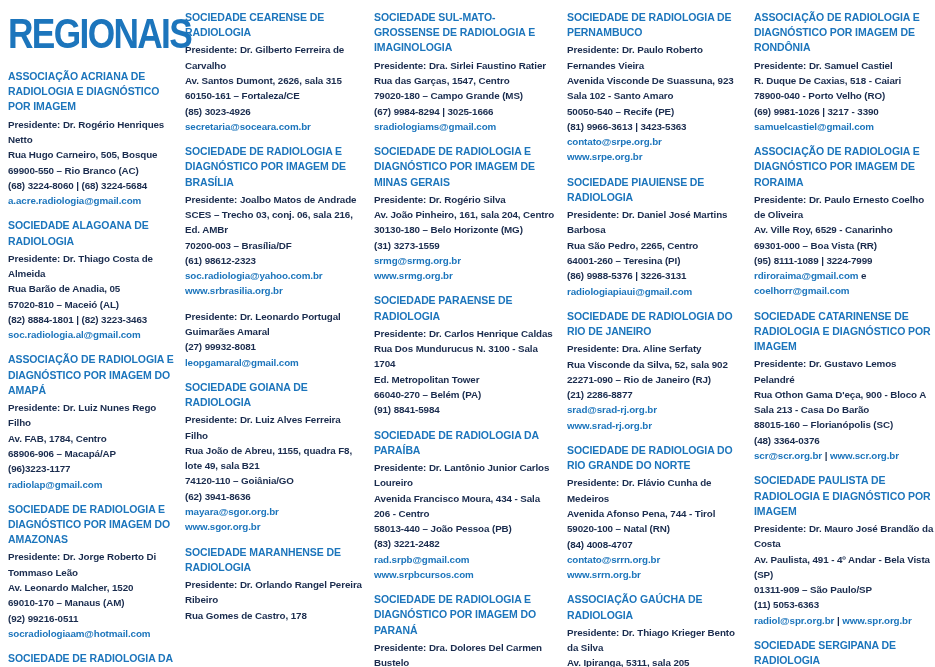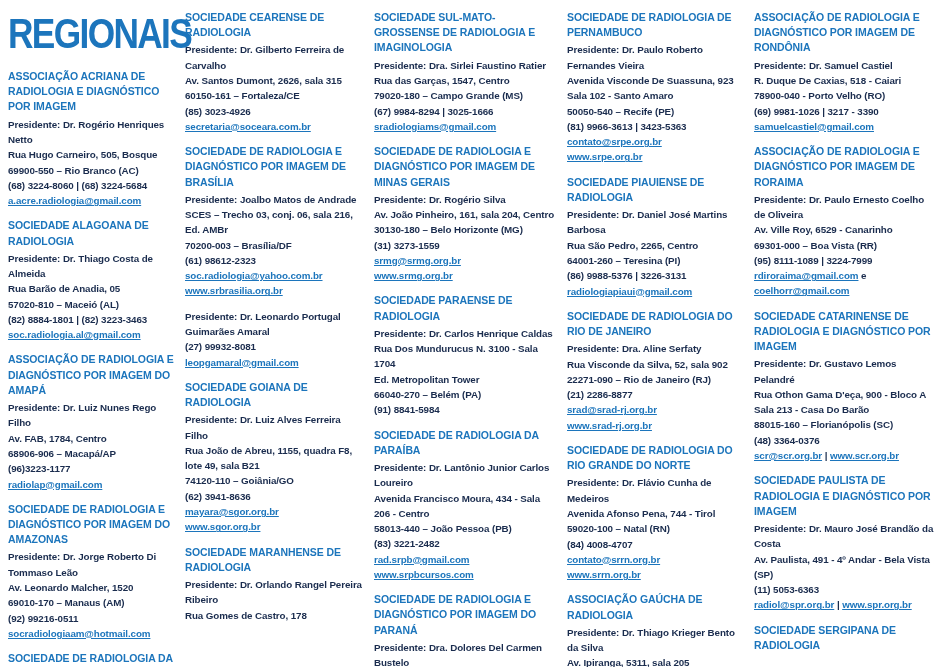--- a/index.html
+++ b/index.html
@@ -22,21 +22,21 @@
   }
   .entry{margin:4px 0 10px 0;}
   .heading{
     color:#1C75BC;font-size:10.5px;font-weight:700;line-height:1.45;
     letter-spacing:-0.1px;margin:0 0 2px 0;
   }
   .line{
     color:#1A2C4E;font-size:9.8px;font-weight:700;line-height:1.56;
     letter-spacing:-0.1px;
   }
-  .link{color:#1C75BC;text-decoration:underline;cursor:pointer;}
+  .link{color:#1C75BC;cursor:pointer;}
 </style>
 </head>
 <body>
 
 <div class="page">
   <div class="col col1">
     <div class="title">REGIONAIS</div>
     <div>
         <div class="entry">
           <div class="heading">ASSOCIAÇÃO ACRIANA DE RADIOLOGIA E DIAGNÓSTICO POR IMAGEM</div>
@@ -229,20 +229,21 @@
           <div class="line"><span>Rua Othon Gama D'eça, 900 - Bloco A</span></div>
           <div class="line"><span>Sala 213 - Casa Do Barão</span></div>
           <div class="line"><span>88015-160 – Florianópolis (SC)</span></div>
           <div class="line"><span>(48) 3364-0376</span></div>
           <div class="line"><span class="link">scr@scr.org.br</span><span> | </span><span class="link">www.scr.org.br</span></div>
         </div>
         <div class="entry">
           <div class="heading">SOCIEDADE PAULISTA DE RADIOLOGIA E DIAGNÓSTICO POR IMAGEM</div>
           <div class="line"><span>Presidente: Dr. Mauro José Brandão da Costa</span></div>
           <div class="line"><span>Av. Paulista, 491 - 4º Andar - Bela Vista (SP)</span></div>
+          <div class="line"><span>01311-909 – São Paulo/SP</span></div>
           <div class="line"><span>(11) 5053-6363</span></div>
           <div class="line"><span class="link">radiol@spr.org.br</span><span> | </span><span class="link">www.spr.org.br</span></div>
         </div>
         <div class="entry">
           <div class="heading">SOCIEDADE SERGIPANA DE RADIOLOGIA</div>
           <div class="line"></div>
         </div>
       </div>
   </div>
 </div>

